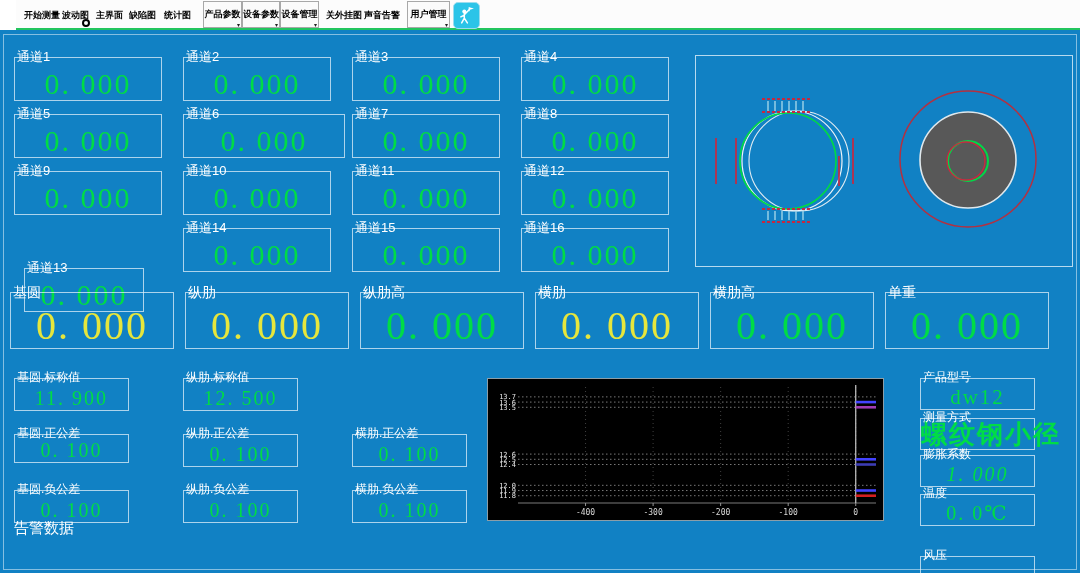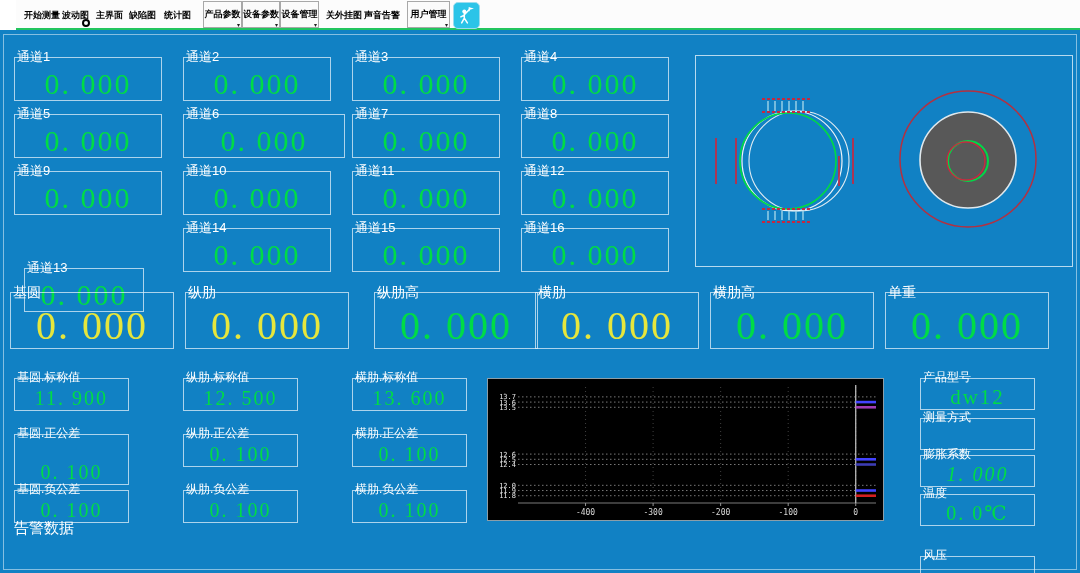--- a/index.html
+++ b/index.html
@@ -245,21 +245,21 @@
         <span class="vval" style="font-size: 30px;">0. 000</span>
       </div>
       <div class="vbox" style="left: 10px; top: 262px; width: 164px; height: 57px;">
         <span class="vlabel" style="font-size: 14px;">基圆</span>
         <span class="vval" style="font-size: 40px; color: rgb(230, 230, 60);">0. 000</span>
       </div>
       <div class="vbox" style="left: 185px; top: 262px; width: 164px; height: 57px;">
         <span class="vlabel" style="font-size: 14px;">纵肋</span>
         <span class="vval" style="font-size: 40px; color: rgb(230, 230, 60);">0. 000</span>
       </div>
-      <div class="vbox" style="left: 374px; top: 262px; width: 164px; height: 57px;">
+      <div class="vbox" style="left: 360px; top: 262px; width: 164px; height: 57px;">
         <span class="vlabel" style="font-size: 14px;">纵肋高</span>
         <span class="vval" style="font-size: 40px; color: rgb(0, 220, 70);">0. 000</span>
       </div>
       <div class="vbox" style="left: 535px; top: 262px; width: 164px; height: 57px;">
         <span class="vlabel" style="font-size: 14px;">横肋</span>
         <span class="vval" style="font-size: 40px; color: rgb(230, 230, 60);">0. 000</span>
       </div>
       <div class="vbox" style="left: 710px; top: 262px; width: 164px; height: 57px;">
         <span class="vlabel" style="font-size: 14px;">横肋高</span>
         <span class="vval" style="font-size: 40px; color: rgb(0, 220, 70);">0. 000</span>
@@ -269,25 +269,21 @@
         <span class="vval" style="font-size: 40px; color: rgb(0, 220, 70);">0. 000</span>
       </div>
       <div class="vbox" style="left: 14px; top: 348px; width: 115px; height: 33px;">
         <span class="vlabel" style="font-size: 12px;">基圆.标称值</span>
         <span class="vval" style="font-size: 20px;">11. 900</span>
       </div>
       <div class="vbox" style="left: 183px; top: 348px; width: 115px; height: 33px;">
         <span class="vlabel" style="font-size: 12px;">纵肋.标称值</span>
         <span class="vval" style="font-size: 20px;">12. 500</span>
       </div>
-      <div class="vbox" style="left: 352px; top: 348px; width: 115px; height: 33px;">
-        <span class="vlabel" style="font-size: 12px;">横肋.标称值</span>
-        <span class="vval" style="font-size: 20px;">13. 600</span>
-      </div>
-      <div class="vbox" style="left: 14px; top: 404px; width: 115px; height: 51px;">
+      <div class="vbox" style="left: 14px; top: 404px; width: 115px; height: 29px;">
         <span class="vlabel" style="font-size: 12px;">基圆.正公差</span>
         <span class="vval" style="font-size: 20px;">0. 100</span>
       </div>
       <div class="vbox" style="left: 183px; top: 404px; width: 115px; height: 33px;">
         <span class="vlabel" style="font-size: 12px;">纵肋.正公差</span>
         <span class="vval" style="font-size: 20px;">0. 100</span>
       </div>
       <div class="vbox" style="left: 352px; top: 404px; width: 115px; height: 33px;">
         <span class="vlabel" style="font-size: 12px;">横肋.正公差</span>
         <span class="vval" style="font-size: 20px;">0. 100</span>
@@ -303,20 +299,21 @@
       <div class="vbox" style="left: 352px; top: 460px; width: 115px; height: 33px;">
         <span class="vlabel" style="font-size: 12px;">横肋.负公差</span>
         <span class="vval" style="font-size: 20px;">0. 100</span>
       </div>
       <div class="vbox" style="left: 920px; top: 348px; width: 115px; height: 32px;">
         <span class="vlabel" style="font-size: 12px;">产品型号</span>
         <span class="vval" style="font-size: 21px;">dw12</span>
       </div>
       <div class="vbox" style="left: 920px; top: 388px; width: 115px; height: 32px;">
         <span class="vlabel" style="font-size: 12px;">测量方式</span>
+        <span class="vval" style="font-size: 26px; font-weight: bold;">螺纹钢小径</span>
       </div>
       <div class="vbox" style="left: 920px; top: 425px; width: 115px; height: 32px;">
         <span class="vlabel" style="font-size: 12px;">膨胀系数</span>
         <span class="vval" style="font-size: 20px; font-style: italic;">1. 000</span>
       </div>
       <div class="vbox" style="left: 920px; top: 464px; width: 115px; height: 32px;">
         <span class="vlabel" style="font-size: 12px;">温度</span>
         <span class="vval" style="font-size: 20px;">0. 0℃</span>
       </div>
       <div class="vbox" style="left: 920px; top: 502px; width: 115px; height: 48px; margin-top: 24px;">

